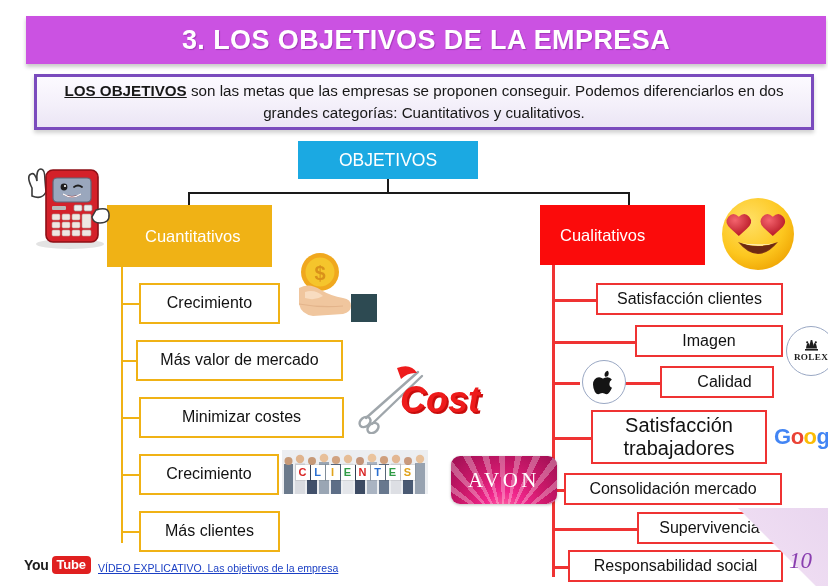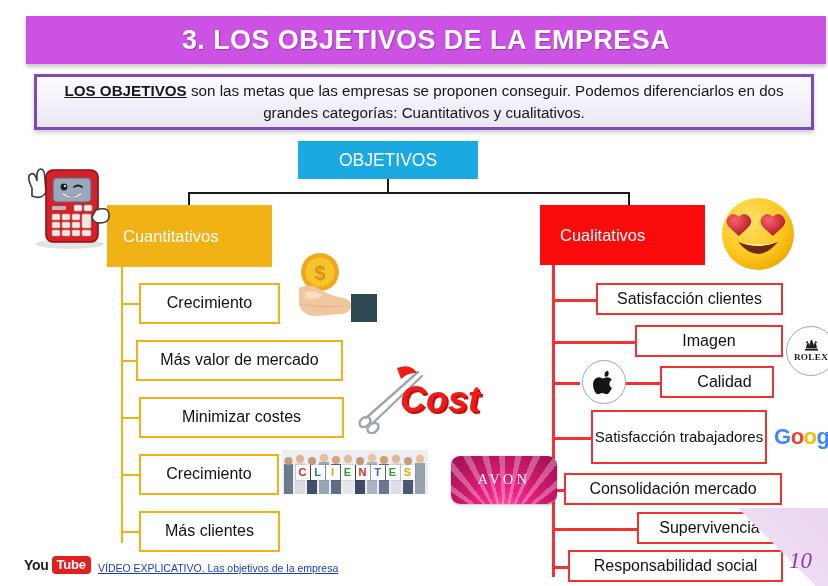--- a/index.html
+++ b/index.html
@@ -81,39 +81,39 @@
 
   
   .branch-head {
     position: absolute;
     display: flex; align-items: center;
   }
   .branch-head span { color: #ffffff; font-size: 16.5px; }
   #head-quant {
     left: 95px; top: 205px; width: 165px; height: 62px;
     background: #f0b215;
-    padding-left: 16px; box-sizing: border-box;
+    padding-left: 38px; box-sizing: border-box;
   }
   #head-qual {
     left: 528px; top: 205px; width: 165px; height: 60px;
     background: #fb0b0b;
     padding-left: 20px; box-sizing: border-box;
   }
 
   
   .leaf {
     position: absolute;
     display: flex; align-items: center; justify-content: center;
     box-sizing: border-box;
     background: #ffffff;
     text-align: center;
     line-height: 1.15;
   }
   .leaf span { color: #121212; font-size: 16px; }
-  .leaf.two-line span { font-size: 15px; }
+  .leaf.two-line span { font-size: 20px; }
   .leaf-amber { border: 2px solid #f0b215; }
   .leaf-red   { border: 2px solid #ef3333; }
 
   
   .spine-amber { position: absolute; background: #f0b215; }
   .spine-red   { position: absolute; background: #ef3333; }
 
   
   .deco { position: absolute; }
 
@@ -159,21 +159,21 @@
   }
   #avon-logo .rays {
     position: absolute; inset: -20%;
     background:
       repeating-conic-gradient(from 200deg at 50% 120%,
         rgba(255,255,255,0.30) 0deg 5deg,
         rgba(255,255,255,0) 5deg 13deg);
   }
   #avon-logo span {
     position: relative; z-index: 2;
-    color: #ffffff; font-size: 14px; letter-spacing: 3.5px;
+    color: #ffffff; font-size: 21px; letter-spacing: 3.5px;
     font-family: "Liberation Serif", serif;
   }
 
   
   #emoji-heart {
     left: 708px; top: 196px; width: 76px; height: 76px;
   }
 
   
   #rolex-logo {

